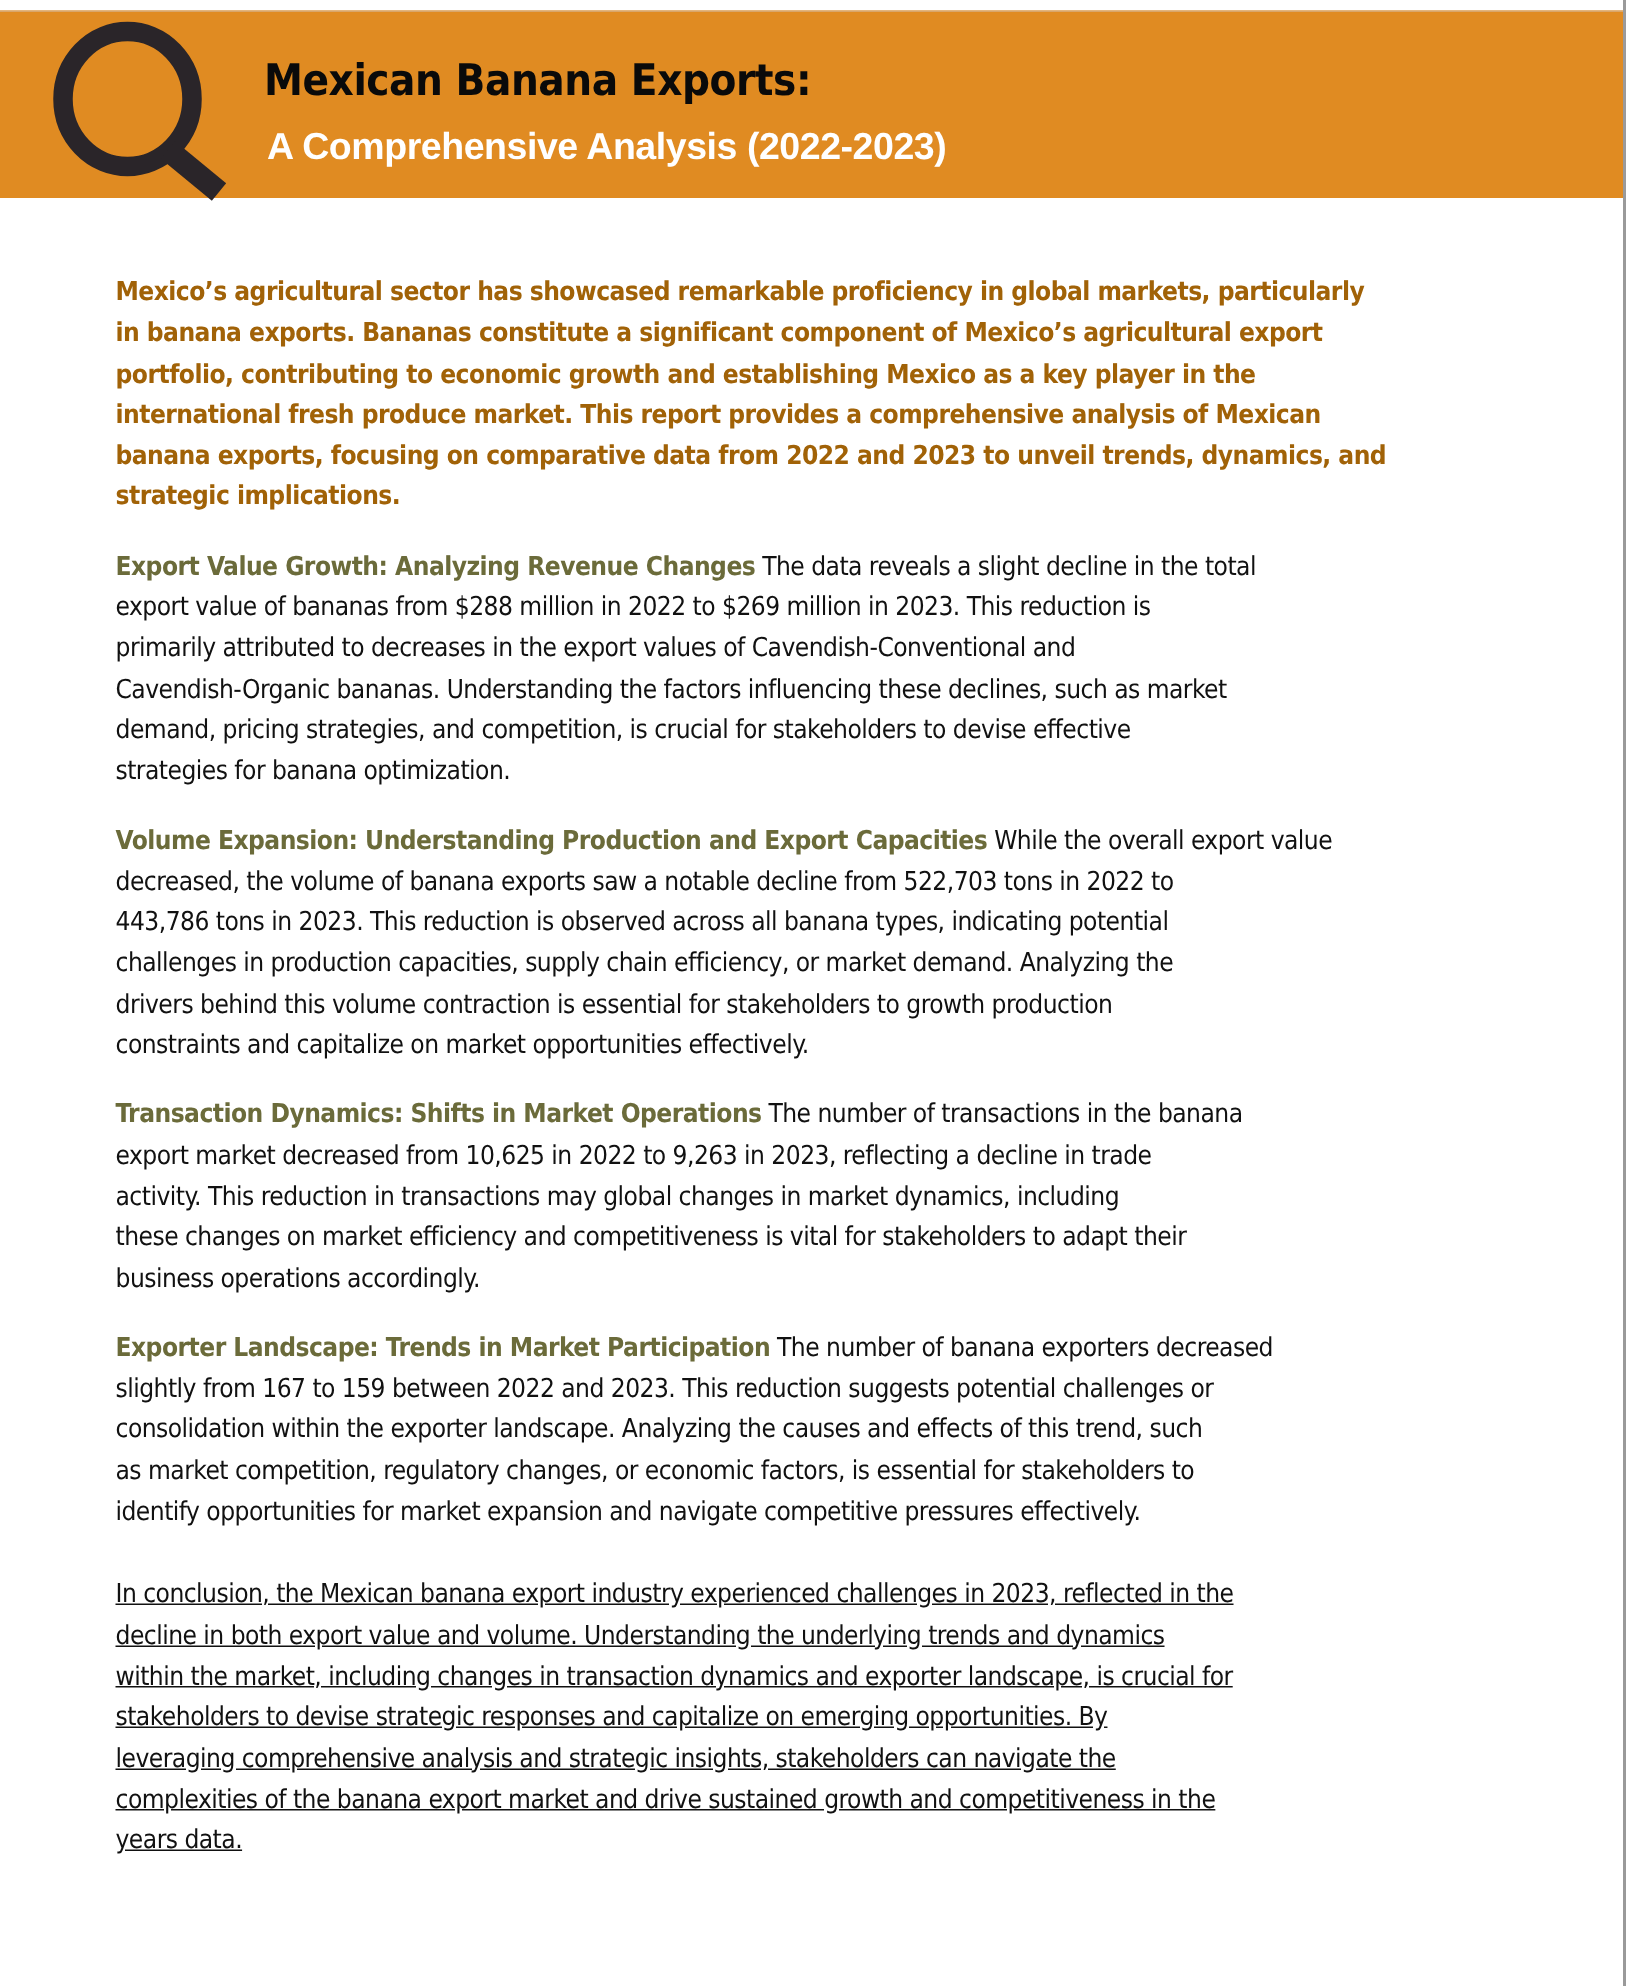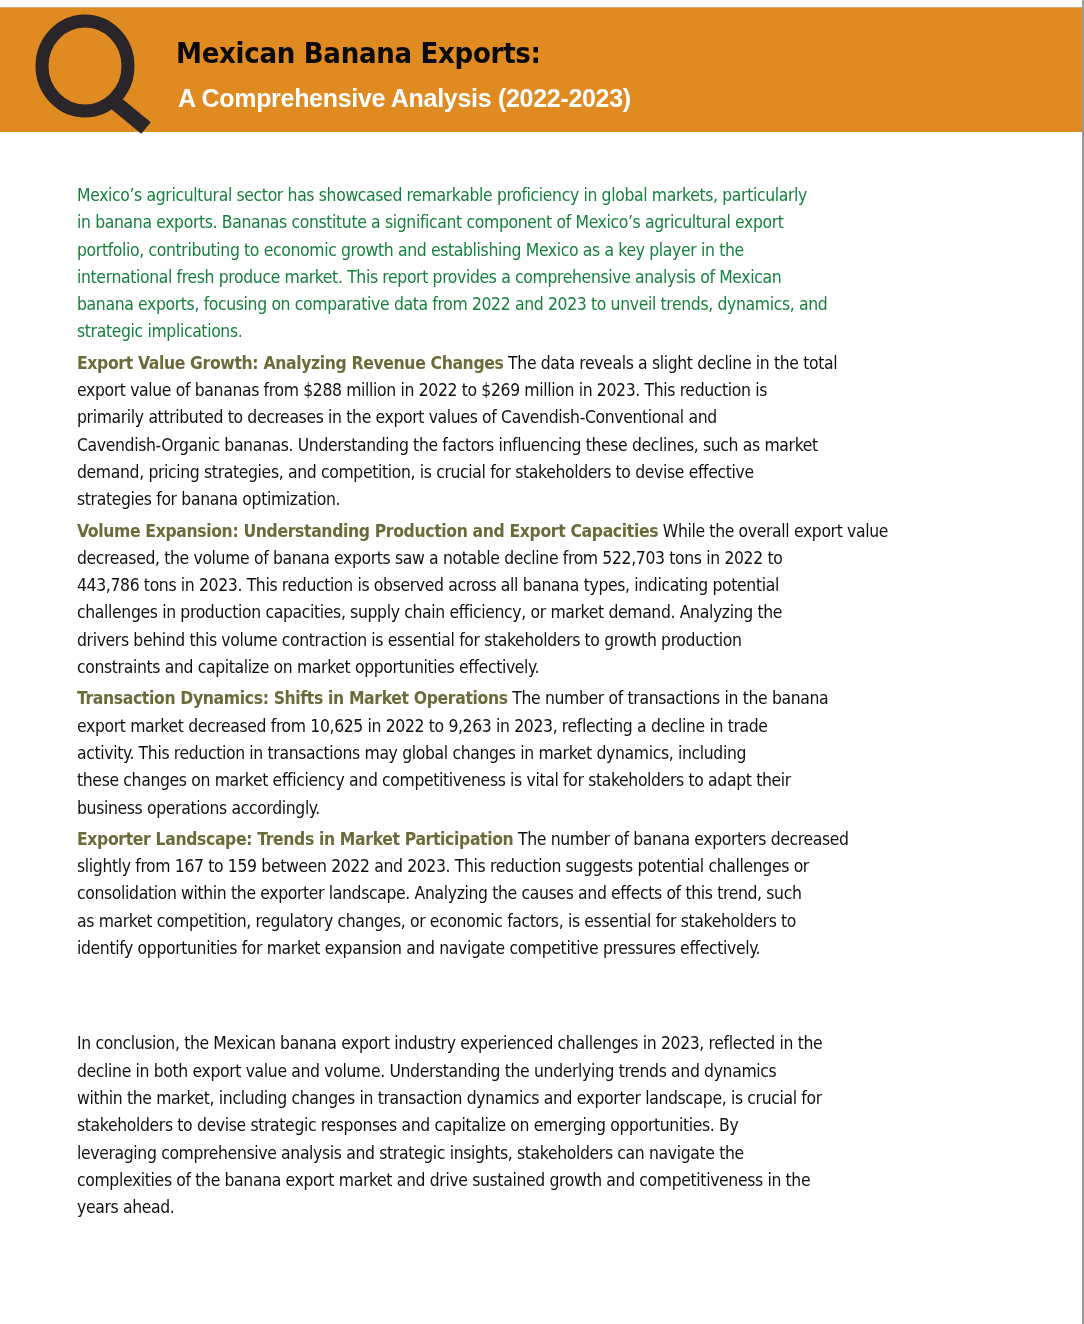--- a/index.html
+++ b/index.html
@@ -15,24 +15,24 @@
            font-weight: bold; font-size: 29px; color: #0a0a0a; letter-spacing: -0.3px;
            font-stretch: condensed; white-space: nowrap; }
   .subtitle { position: absolute; left: 178px; top: 76px; margin: 0;
               font-family: Liberation Sans, sans-serif;
               font-size: 25px; color: #ffffff; letter-spacing: -0.3px;
               font-stretch: condensed; white-space: nowrap; }
   .content { position: absolute; left: 77px; top: 182px; width: 940px; }
   .p { margin: 0; font-size: 17.4px; line-height: 27.3px; letter-spacing: -0.35px;
        font-family: "DejaVu Sans Condensed", "DejaVu Sans", sans-serif;
        font-stretch: condensed; white-space: nowrap; }
-  .intro { font-weight: normal; color: #15803d; }
-  .section { margin-top: 4px; }
+  .intro { font-weight: bold; color: #a16207; }
+  .section { margin-top: 19px; }
   .heading { font-weight: bold; color: #6b6b3a; }
-  .conclusion { margin-top: 68px; }
+  .conclusion { margin-top: 28px; text-decoration: underline; }
 </style>
 </head>
 <body>
 
 <div class="page">
   <div class="header">
     <svg class="icon" viewBox="0 0 140 124">
       <ellipse cx="55" cy="52" rx="43" ry="45" fill="none" stroke="#2a2529" stroke-width="13"></ellipse>
       <line x1="82" y1="86" x2="116" y2="114" stroke="#2a2529" stroke-width="15" stroke-linecap="butt"></line>
     </svg>
@@ -84,16 +84,16 @@
       <div>identify opportunities for market expansion and navigate competitive pressures effectively.</div>
     </div>
 
     <div class="p conclusion">
       <div>In conclusion, the Mexican banana export industry experienced challenges in 2023, reflected in the</div>
       <div>decline in both export value and volume. Understanding the underlying trends and dynamics</div>
       <div>within the market, including changes in transaction dynamics and exporter landscape, is crucial for</div>
       <div>stakeholders to devise strategic responses and capitalize on emerging opportunities. By</div>
       <div>leveraging comprehensive analysis and strategic insights, stakeholders can navigate the</div>
       <div>complexities of the banana export market and drive sustained growth and competitiveness in the</div>
-      <div>years ahead.</div>
+      <div>years data.</div>
     </div>
   </div>
 </div>
 
 </body></html>

